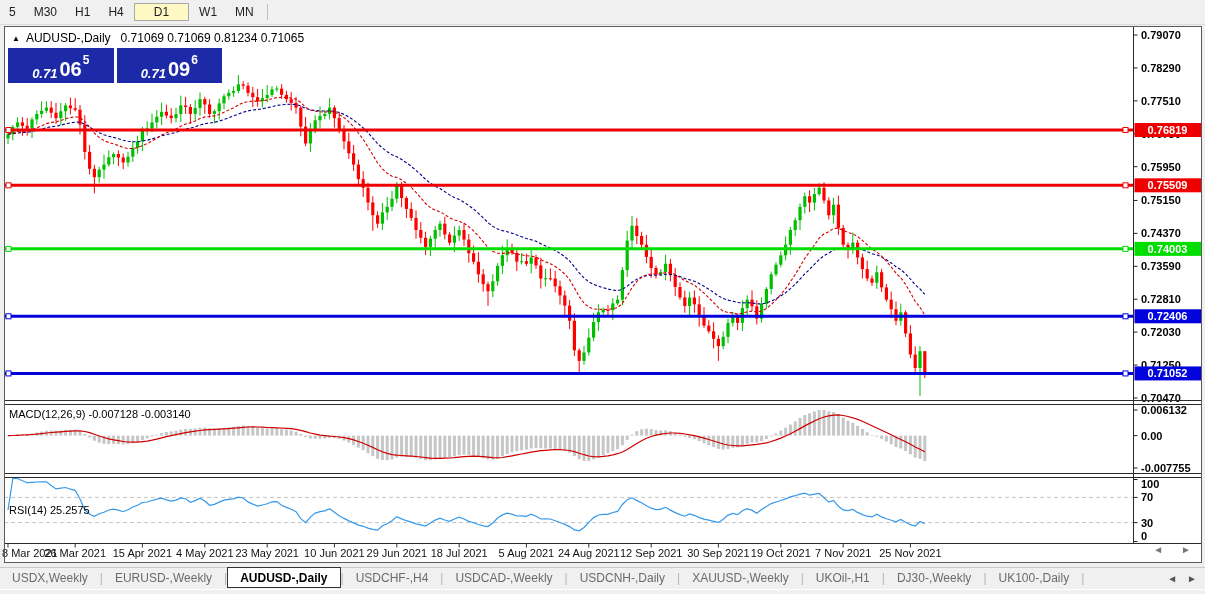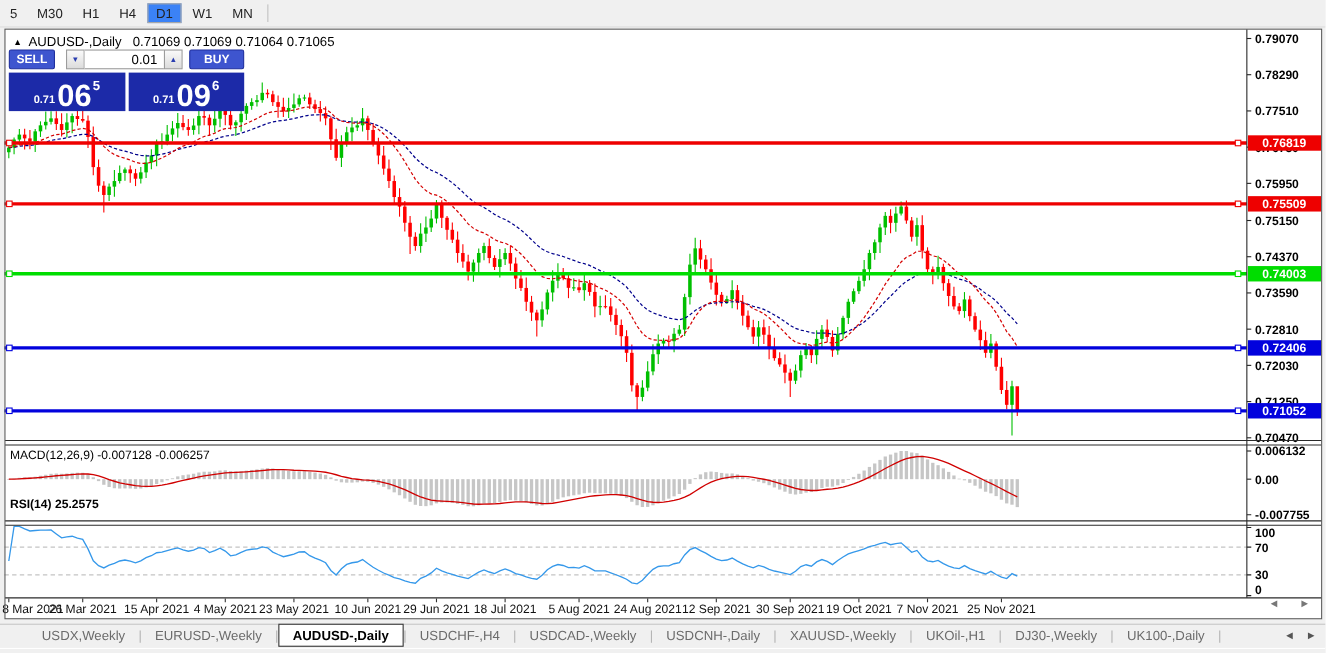--- a/index.html
+++ b/index.html
@@ -5,21 +5,21 @@
   html,body{margin:0;padding:0}
   body{width:1205px;height:594px;position:relative;overflow:hidden;background:#f0f0f0;
        font-family:"Liberation Sans",sans-serif;}
   svg text{font-family:"Liberation Sans",sans-serif;}
   .ax{font-size:11px;font-weight:bold;}
   .dt{font-size:11px;fill:#111;}
   
   .toolbar{position:absolute;left:0;top:0;width:1205px;height:24px;background:#f0f0f0;
            display:flex;align-items:center;font-size:12px;color:#222;border-bottom:1px solid #dcdcdc;}
   .tf{padding:2px 8px;margin:0 1px;cursor:default;}
-  .tf-active{background:#3b82f6;border:1px solid #a8a8a8;padding:1px 7px;}
+  .tf-active{background:#fef9c3;border:1px solid #a8a8a8;padding:1px 19px;}
   .tf-sep{width:1px;height:16px;background:#c0c0c0;margin:0 4px;}
   
   .frame{position:absolute;left:4px;top:26px;width:1198px;height:537px;background:#fff;}
   #cv{position:absolute;left:0;top:0;z-index:2;}
   .overlay{position:absolute;z-index:3;}
   .hdr{left:12px;top:31px;font-size:12px;color:#000;display:flex;align-items:center;white-space:nowrap;}
   .hdr .tri{font-size:8px;margin-right:6px;}
   .hdr .ttl{margin-right:10px;}
   .ind-label{font-size:11px;color:#000;white-space:nowrap;}
   
@@ -30,29 +30,29 @@
   .sell-btn{width:40px;margin-right:10px;}
   .buy-btn{width:48px;margin-left:6px;}
   .spin{width:15px;background:linear-gradient(#fafafa,#dcdcdc);border:1px solid #9c9c9c;color:#2a3db0;
         font-size:7px;display:flex;align-items:center;justify-content:center;cursor:pointer;}
   .vol-box{flex:1;background:#fff;border:1px solid #9c9c9c;border-left:none;border-right:none;
            font-size:12px;color:#000;text-align:right;padding:0 6px;line-height:16px;}
   .tp-row2{display:flex;margin-top:3px;height:35px;}
   .price-box{flex:1;background:#1c2aa8;color:#fff;display:flex;align-items:flex-end;justify-content:center;
              padding-bottom:2px;cursor:pointer;}
   .price-box + .price-box{margin-left:3px;}
-  .pp-small{font-size:10px;font-weight:bold;margin-right:2px;line-height:15px;}
-  .pp-big{font-size:28px;font-weight:bold;line-height:24px;}
+  .pp-small{font-size:13px;font-weight:bold;margin-right:2px;line-height:15px;font-style:italic;}
+  .pp-big{font-size:20px;font-weight:bold;line-height:24px;}
   .pp-sup{font-size:12px;font-weight:bold;position:relative;top:-14px;margin-left:1px;}
   
   .ax-arrows{right:14px;top:544px;display:flex;gap:18px;color:#777;font-size:10px;}
   
   .tabbar{position:absolute;left:0;top:567px;width:1205px;height:21px;background:#f0f0f0;
           border-top:1px solid #c8c8c8;display:flex;align-items:stretch;font-size:12px;color:#6b6b6b;
-          padding-left:26px;box-sizing:border-box;z-index:4;}
+          box-sizing:border-box;z-index:4;}
   .tab{padding:0 12px;display:flex;align-items:center;white-space:nowrap;cursor:pointer;}
   .tab-active{background:#fff;border:1px solid #333;color:#000;font-weight:bold;margin-top:-1px;}
   .tab-sep{color:#b5b5b5;align-self:center;}
   .tab-arrows{margin-left:auto;display:flex;gap:10px;align-items:center;color:#555;font-size:10px;padding-right:8px;}
   .bottom-strip{position:absolute;left:0;top:589px;width:1205px;height:5px;background:#f0f0f0;border-top:1px solid #fff;}
 </style>
 </head>
 <body>
 
 <div class="toolbar" id="tfbar">
@@ -766,51 +766,40 @@
       <line x1="4.5" y1="477.5" x2="1201.5" y2="477.5" stroke="#2a2a2a"></line>
       <line x1="4.5" y1="543.5" x2="1201.5" y2="543.5" stroke="#2a2a2a"></line>
       <line x1="1133.5" y1="26.5" x2="1133.5" y2="543.5" stroke="#2a2a2a"></line>
       <rect x="4.5" y="26.5" width="1197" height="536" fill="none" stroke="#5a5a5a"></rect>
     </g>
   </svg>
 
 <div class="overlay hdr">
   <span class="tri">▲</span>
   <span class="ttl">AUDUSD-,Daily</span>
-  <span>0.71069 0.71069 0.71064 0.71065</span>
+  <span>0.71069 0.71069 0.81234 0.71065</span>
 </div>
 
 <div class="overlay trade-panel">
-  <div class="tp-row1">
-    <div class="tp-btn sell-btn">SELL</div>
-    <div class="spin">
-      <span>▼</span>
-    </div>
-    <div class="vol-box">0.01</div>
-    <div class="spin">
-      <span>▲</span>
-    </div>
-    <div class="tp-btn buy-btn">BUY</div>
-  </div>
   <div class="tp-row2">
     <div class="price-box">
       <span class="pp-small">0.71</span>
       <span class="pp-big">06</span>
       <span class="pp-sup">5</span>
     </div>
     <div class="price-box">
       <span class="pp-small">0.71</span>
       <span class="pp-big">09</span>
       <span class="pp-sup">6</span>
     </div>
   </div>
 </div>
 
-<div class="overlay ind-label" style="left:9px;top:408px;">MACD(12,26,9) -0.007128 -0.006257</div>
-<div class="overlay ind-label" style="left:9px;top:453px;font-weight:bold;">RSI(14) 25.2575</div>
+<div class="overlay ind-label" style="left:9px;top:408px;">MACD(12,26,9) -0.007128 -0.003140</div>
+<div class="overlay ind-label" style="left:9px;top:504px;">RSI(14) 25.2575</div>
 
 <div class="overlay ax-arrows">
   <span>◄</span>
   <span>►</span>
 </div>
 
 <div class="tabbar" id="tabbar">
   <div class="tab">USDX,Weekly</div>
     <span class="tab-sep">|</span>
     <div class="tab">EURUSD-,Weekly</div>

